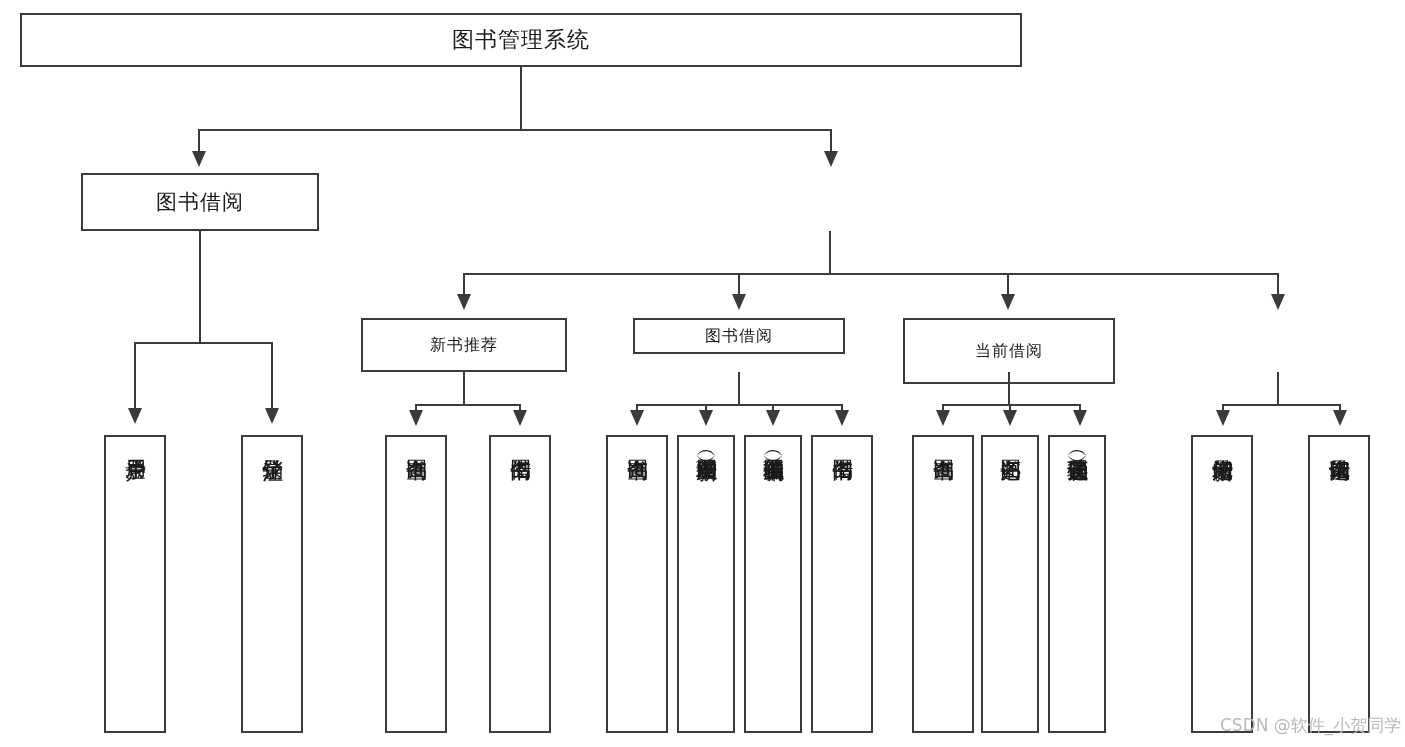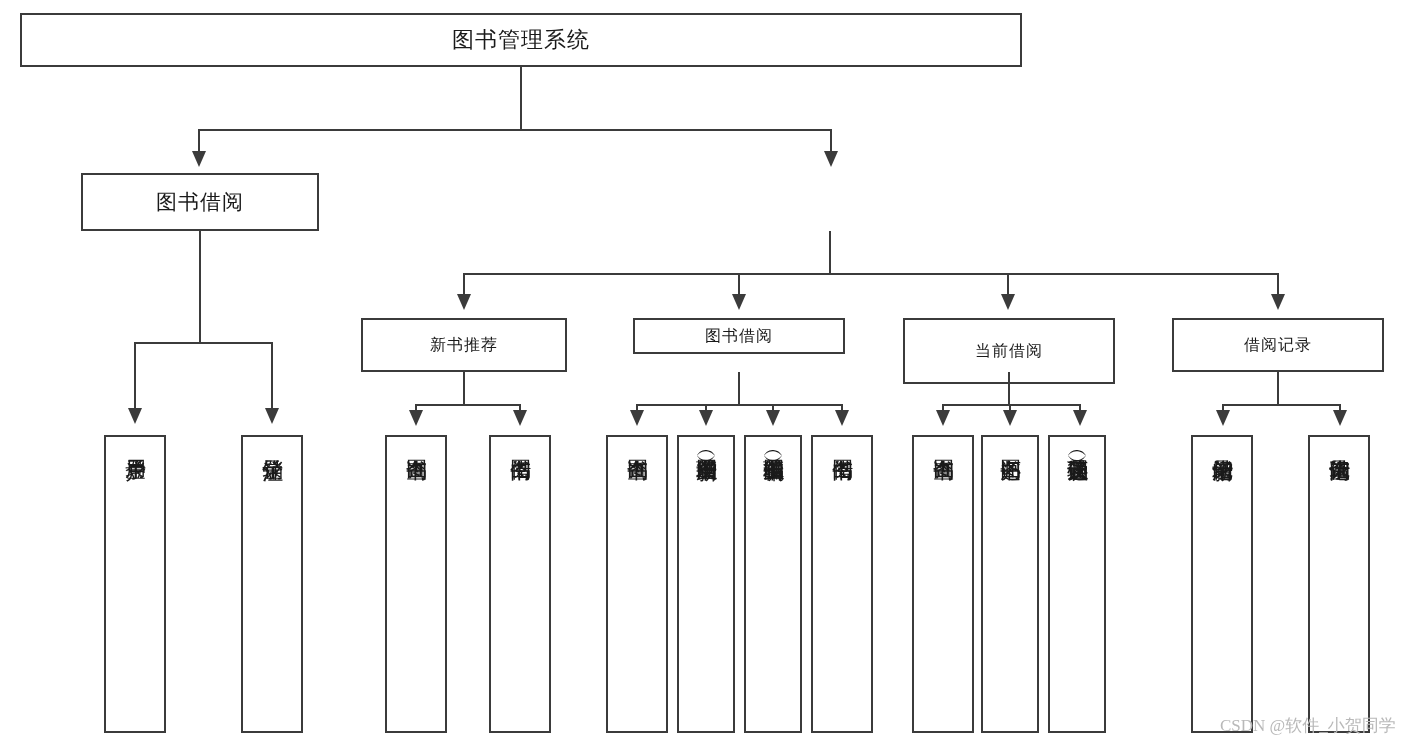--- a/index.html
+++ b/index.html
@@ -128,23 +128,20 @@
   <div class="arrow" style="left:1271px; top:294px;"></div>
 
   <div class="node level3" style="left:361px; top:318px; width:206px; height:54px;">
     <span class="label">新书推荐</span>
   </div>
   <div class="node level3" style="left:633px; top:318px; width:212px; height:36px;">
     <span class="label">图书借阅</span>
   </div>
   <div class="node level3" style="left:903px; top:318px; width:212px; height:66px;">
     <span class="label">当前借阅</span>
-  </div>
-  <div class="node level3" style="left:1172px; top:318px; width:212px; height:54px;">
-    <span class="label">借阅记录</span>
   </div>
 
   <div class="ln v" style="left:463px; top:372px; width:2px; height:33px;"></div>
   <div class="ln h" style="left:415px; top:404px; width:105px; height:2px;"></div>
   <div class="ln v" style="left:415px; top:404px; width:2px; height:8px;"></div>
   <div class="arrow" style="left:409px; top:410px;"></div>
   <div class="ln v" style="left:519px; top:404px; width:2px; height:8px;"></div>
   <div class="arrow" style="left:513px; top:410px;"></div>
 
   <div class="ln v" style="left:738px; top:372px; width:2px; height:33px;"></div>
@@ -211,15 +208,15 @@
     <span class="label">确认归还（管理员）</span>
   </div>
 
   <div class="node leaf" style="left:1191px; top:435px; width:62px; height:298px;">
     <span class="label">新增借阅记录</span>
   </div>
   <div class="node leaf" style="left:1308px; top:435px; width:62px; height:298px;">
     <span class="label">查询借阅记录</span>
   </div>
 
-  <div class="watermark" style="left:1220px; top:714px;font-family:Liberation Serif, serif;">CSDN @软件_小贺同学</div>
+  <div class="watermark" style="left:1220px; top:714px;">CSDN @软件_小贺同学</div>
 
 </div>
 
 </body></html>

